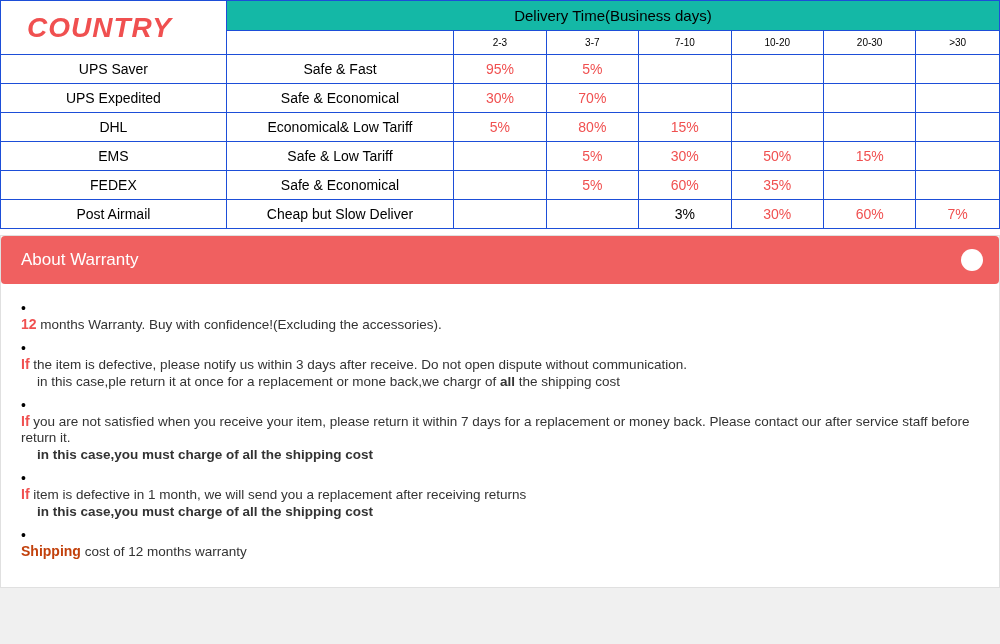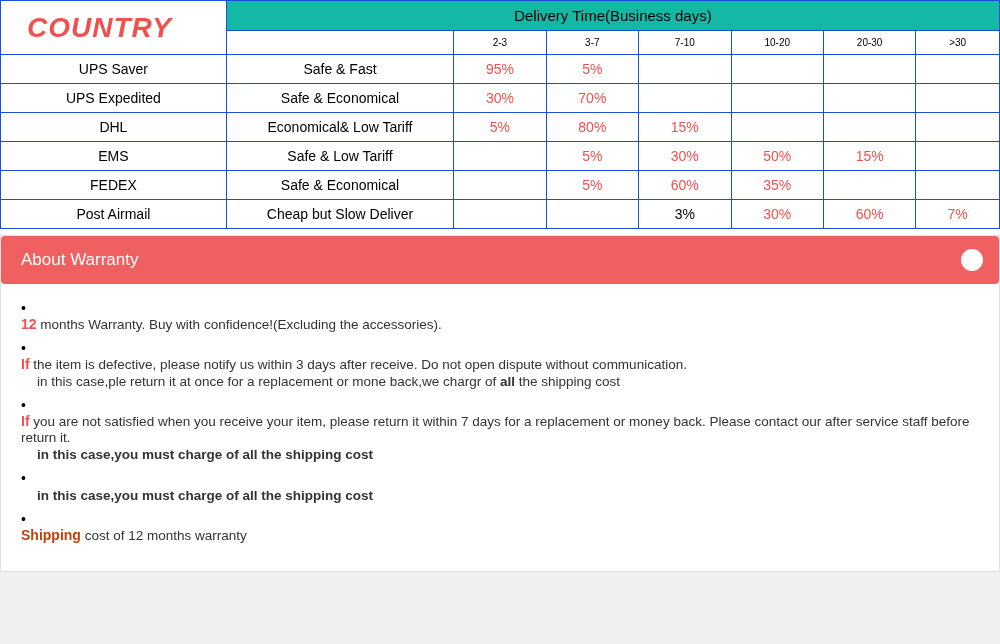--- a/index.html
+++ b/index.html
@@ -223,20 +223,21 @@
           </div></div>
         <div style="margin-bottom: 8px;"><span class="bullet">•</span><div>
             <div><span class="highlight" style="color: rgb(240, 80, 80); font-weight: bold;">If</span><span class="warranty-text"> the item is defective, please notify us within 3 days after receive. Do not open dispute without communication.</span></div>
             <div class="indent-line">in this case,ple return it at once for a replacement or mone back,we chargr of  <span style="font-weight: bold;">all</span>  the shipping cost</div>
           </div></div>
         <div style="margin-bottom: 8px;"><span class="bullet">•</span><div>
             <div><span class="highlight" style="color: rgb(240, 80, 80); font-weight: bold;">If</span><span class="warranty-text"> you are not satisfied when you receive your item, please return it within 7 days for a replacement or money back. Please contact our after service staff before return it.</span></div>
             <div class="indent-line"><span class="bold-dark" style="font-weight: bold;">in this case,you must charge of all the shipping cost</span></div>
           </div></div>
         <div style="margin-bottom: 8px;"><span class="bullet">•</span><div>
+            <div><span class="highlight" style="color: rgb(240, 80, 80); font-weight: bold;">If</span><span class="warranty-text"> item is defective in 1 month, we will send you a replacement after receiving returns</span></div>
             <div class="indent-line" style="font-weight: bold;">in this case,you must charge of all the shipping cost</div>
           </div></div>
         <div style="margin-bottom: 8px;"><span class="bullet">•</span><div>
             <div><span class="highlight" style="color: #c2410c; font-weight: bold;">Shipping</span><span class="warranty-text"> cost of 12 months warranty</span></div>
           </div></div>
       </div>
   </div>
 
 </div>
 

